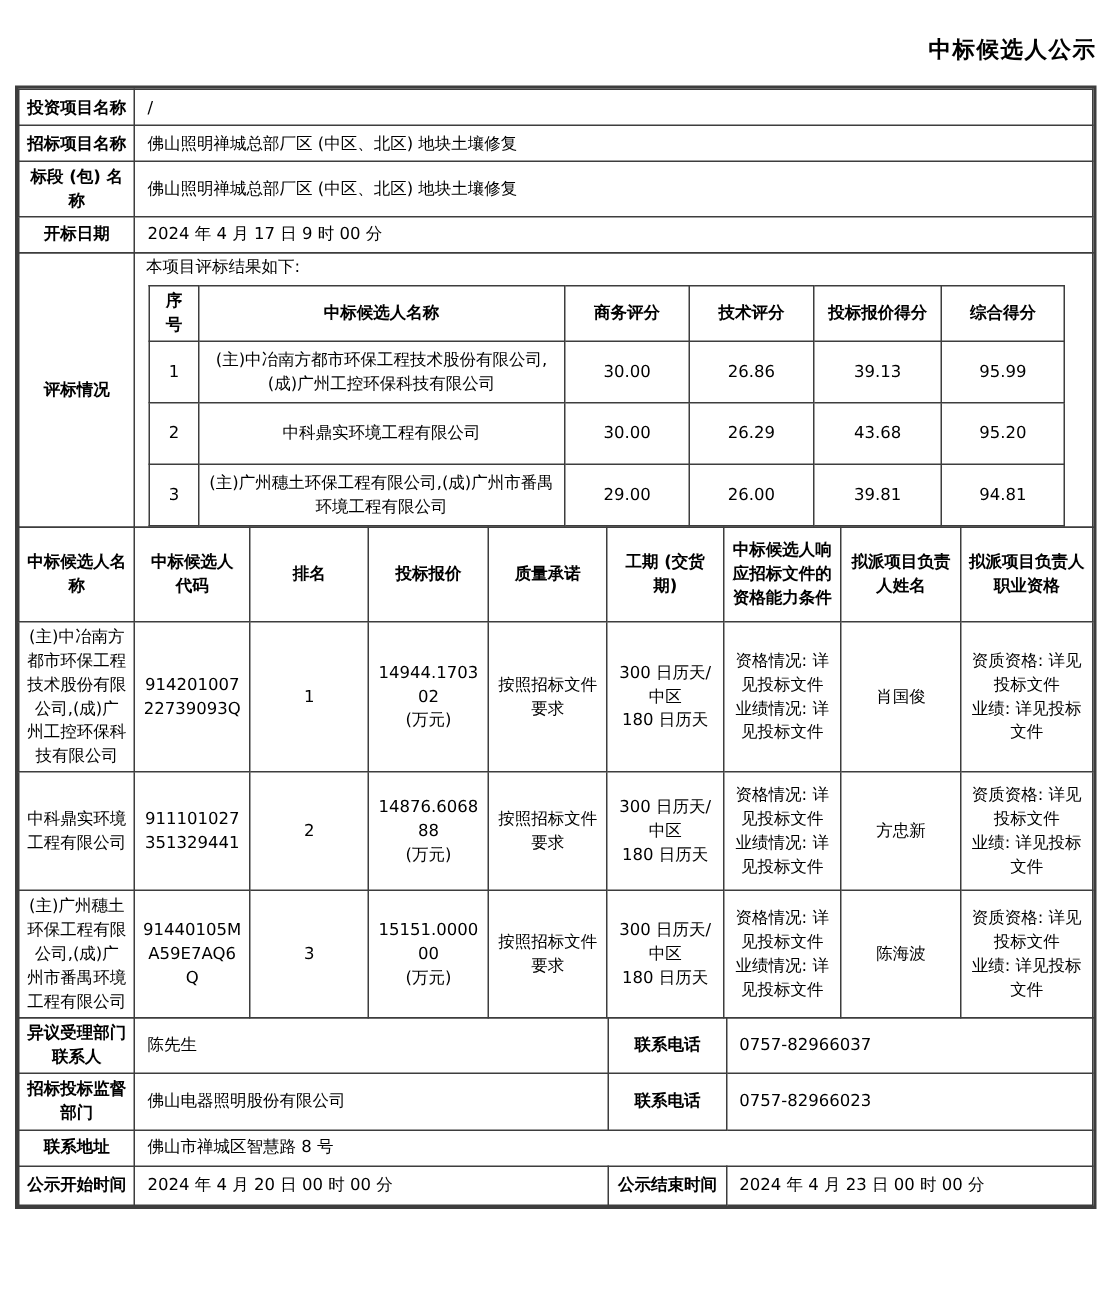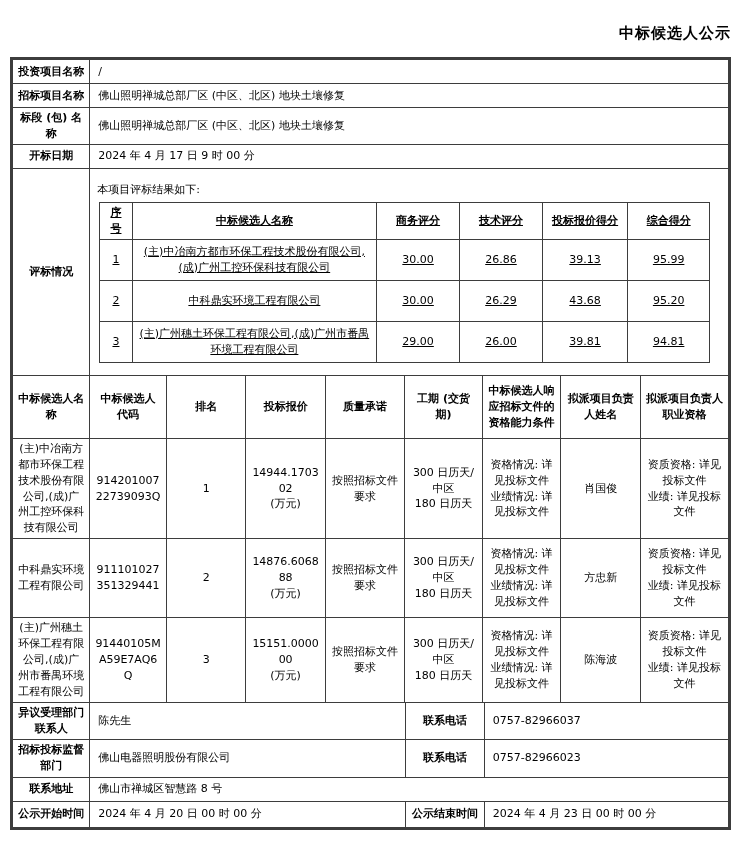--- a/index.html
+++ b/index.html
@@ -25,31 +25,31 @@
     font-size:11px;
     line-height:1.45;
     padding:2px 5px;
     vertical-align:middle;
     word-break:break-all;
     text-align:center;
   }
   .lbl{font-weight:bold;text-align:center;}
   .val{text-align:left;padding-left:8px;}
   .pre{white-space:pre-line;}
-  .topcell{vertical-align:top;text-align:left;padding:12px 6px;}
+  .topcell{vertical-align:top;text-align:left;padding:0 6px;}
   .h23 td{height:19px;}
   .h156 td{height:152px;}
   .h62 td{height:58px;}
   .h78 td{height:74px;}
   .h20 td{height:18px;}
   .h30 td{height:28px;}
   .h35 td{height:33px;}
   .h25 td{height:21px;}
   .intro{font-size:11px;margin:1px 0 4px 1px;}
-  .inner{width:calc(100% - 15px);margin-left:3px;margin-top:2px;text-decoration:underline;}
+  .inner{width:calc(100% - 15px);margin-left:3px;margin-top:2px;}
   .inner td,.inner th{border:1px solid #3d3d3d;}
   .inner .ihead th{height:26px;font-weight:bold;}
   .inner .irow td{height:36px;}
 </style>
 </head>
 <body>
 
 <div class="page">
 
   <div class="title">中标候选人公示</div>

